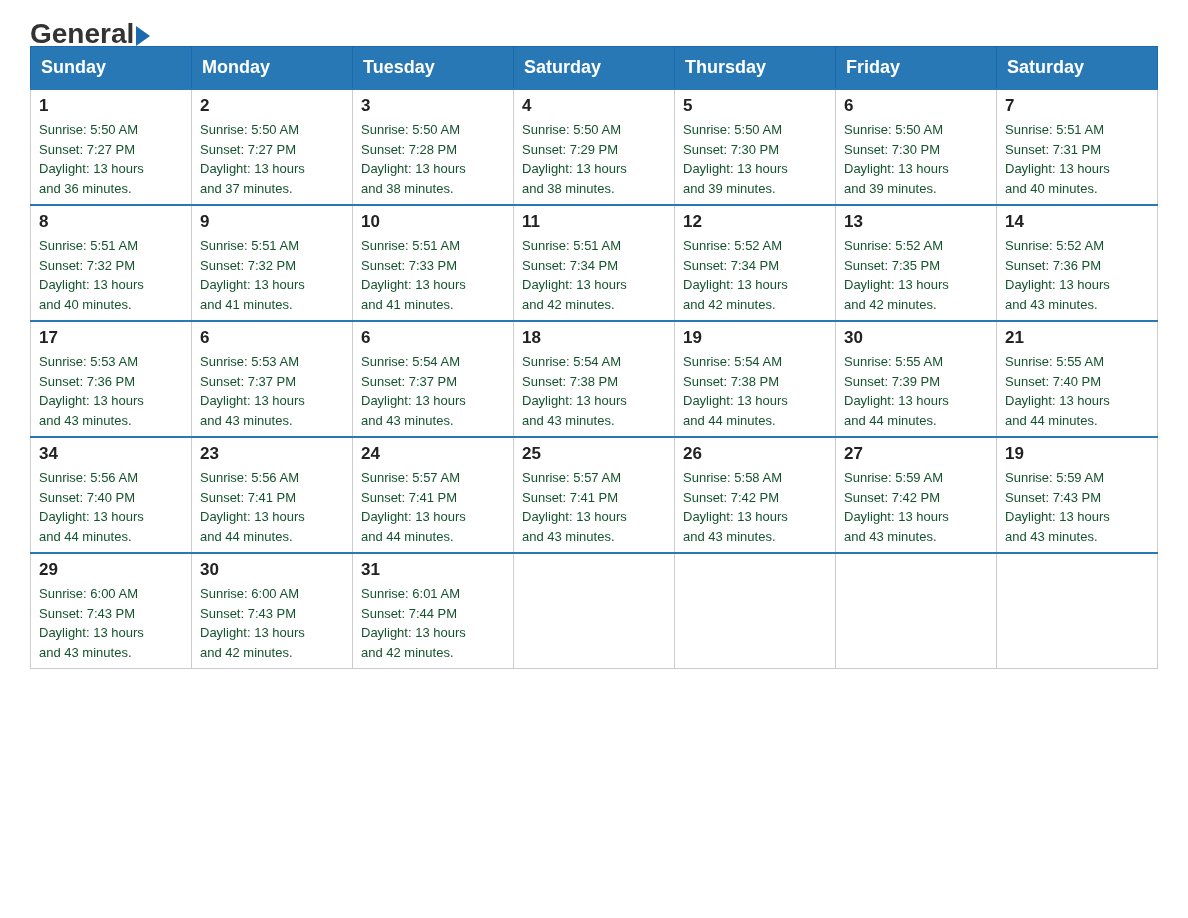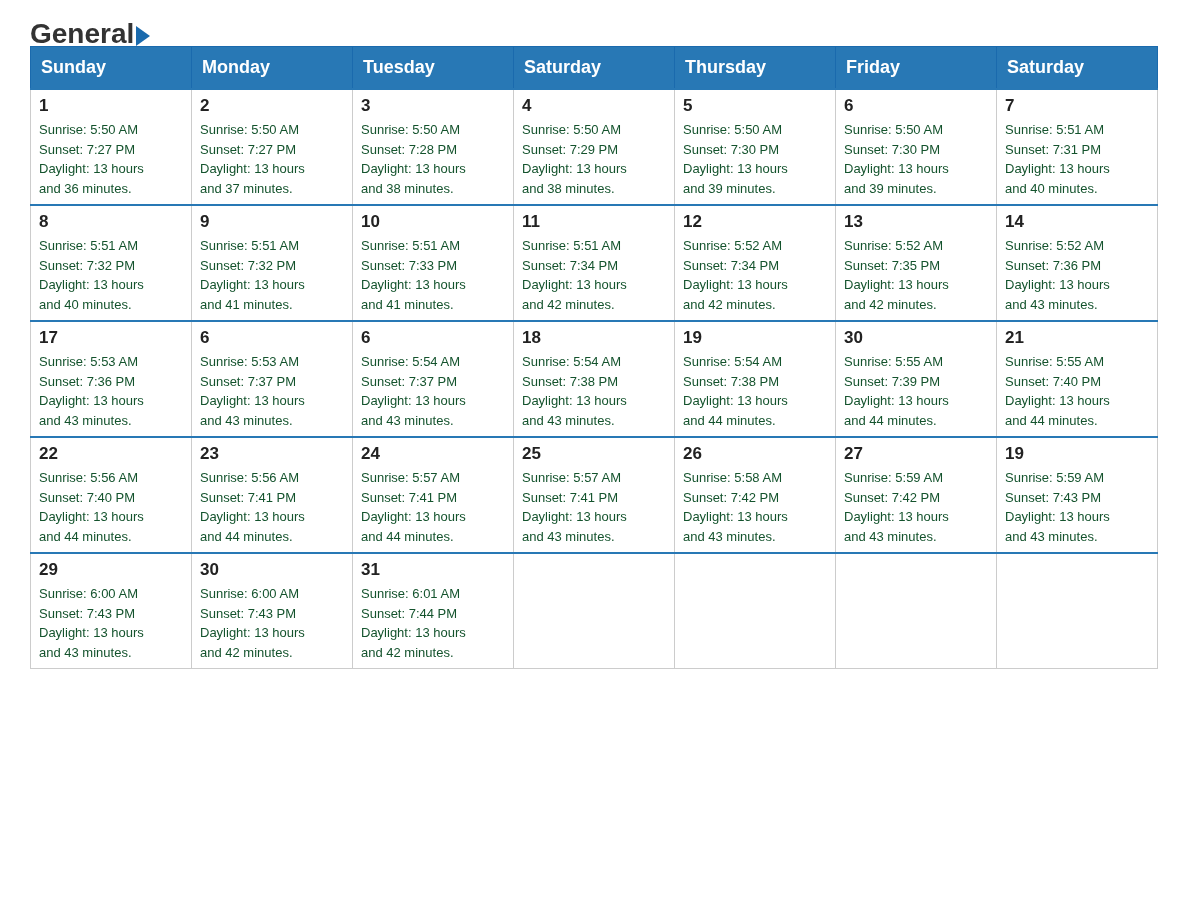--- a/index.html
+++ b/index.html
@@ -209,21 +209,21 @@
           <div class="day-number">30</div>
           <div class="day-info">Sunrise: 5:55 AM<br>Sunset: 7:39 PM<br>Daylight: 13 hours<br>and 44 minutes.</div>
         </td>
         <td>
           <div class="day-number">21</div>
           <div class="day-info">Sunrise: 5:55 AM<br>Sunset: 7:40 PM<br>Daylight: 13 hours<br>and 44 minutes.</div>
         </td>
       </tr>
       <tr class="week-row">
         <td>
-          <div class="day-number">22</div>
+          <div class="day-number">34</div>
           <div class="day-info">Sunrise: 5:56 AM<br>Sunset: 7:40 PM<br>Daylight: 13 hours<br>and 44 minutes.</div>
         </td>
         <td>
           <div class="day-number">23</div>
           <div class="day-info">Sunrise: 5:56 AM<br>Sunset: 7:41 PM<br>Daylight: 13 hours<br>and 44 minutes.</div>
         </td>
         <td>
           <div class="day-number">24</div>
           <div class="day-info">Sunrise: 5:57 AM<br>Sunset: 7:41 PM<br>Daylight: 13 hours<br>and 44 minutes.</div>
         </td>

